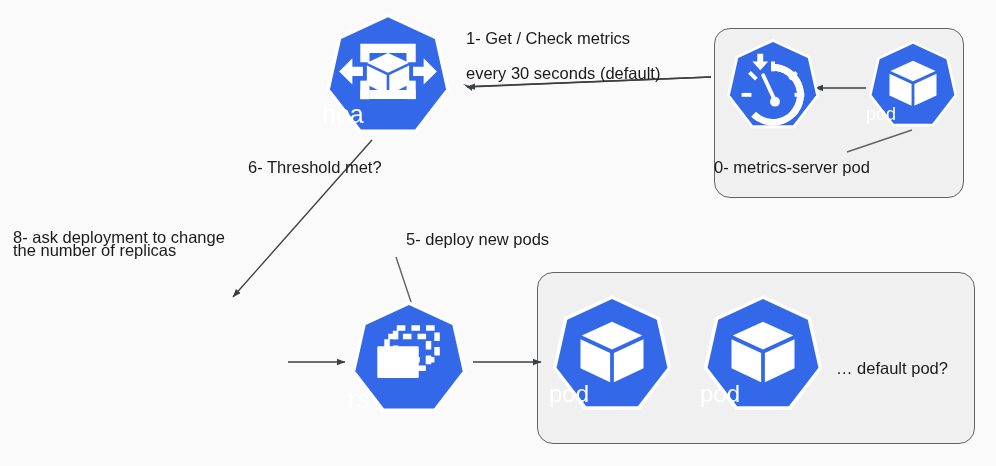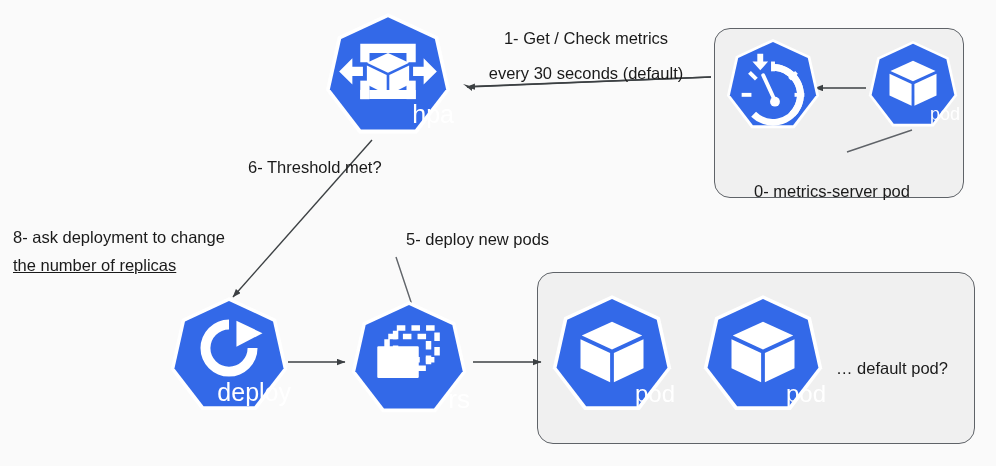--- a/index.html
+++ b/index.html
@@ -33,35 +33,35 @@
   .node {
     position: absolute;
   }
   .node svg {
     display: block;
     overflow: visible;
   }
   .node-label {
     position: absolute;
     width: 100%;
-    text-align: right;
+    text-align: left;
     color: #ffffff;
     font-family: "Liberation Sans", sans-serif;
     pointer-events: none;
     white-space: nowrap;
   }
   .caption {
     position: absolute;
     color: #1a1a1a;
     font-family: "Liberation Sans", sans-serif;
     font-size: 16.5px;
     line-height: 21px;
     white-space: pre;
   }
-  .caption.center { text-align: center; }
+  .caption.center { text-align: left; }
 </style>
 </head>
 <body>
 
 <div id="canvas">
 
   <div class="group-box" style="left:714px; top:28px; width:250px; height:170px;"></div>
 
   <div class="group-box" style="left:537px; top:272px; width:438px; height:172px;"></div>
 
@@ -143,31 +143,20 @@
       <polygon points="50,4 85.5,20.5 94,58.5 70.5,89 29.5,89 6,58.5 14.5,20.5" fill="#3369e8"></polygon>
       <g fill="#ffffff">
         <path d="M50,22 L74,33 L50,44 L26,33 Z"></path>
         <path d="M25,36 L48.5,46.8 L48.5,70 L25,59 Z"></path>
         <path d="M75,36 L51.5,46.8 L51.5,70 L75,59 Z"></path>
       </g>
     </svg>
     <div class="node-label" style="top:64px; font-size:18px;">pod</div>
   </div>
 
-  <div class="node" style="left:167px; top:296px; width:124px; height:124px;">
-    <svg width="124" height="124" viewBox="0 0 100 100">
-      <polygon points="50,1 88,18.5 97,59 72,92 28,92 3,59 12,18.5" fill="#ffffff"></polygon>
-      <polygon points="50,4 85.5,20.5 94,58.5 70.5,89 29.5,89 6,58.5 14.5,20.5" fill="#3369e8"></polygon>
-      <g fill="#ffffff">
-        <path d="M50,19 A23,23 0 1,0 73,42 L65,42 A15,15 0 1,1 50,27 Z"></path>
-        <path d="M56,20 L77,30 L56,41 Z"></path>
-      </g>
-    </svg>
-    <div class="node-label" style="top:82px; font-size:25px;">deploy</div>
-  </div>
 
   <div class="node" style="left:348px; top:300px; width:122px; height:122px;">
     <svg width="122" height="122" viewBox="0 0 100 100">
       <polygon points="50,1 88,18.5 97,59 72,92 28,92 3,59 12,18.5" fill="#ffffff"></polygon>
       <polygon points="50,4 85.5,20.5 94,58.5 70.5,89 29.5,89 6,58.5 14.5,20.5" fill="#3369e8"></polygon>
       <g>
         <rect x="39" y="23" width="34" height="26" rx="1" fill="none" stroke="#ffffff" stroke-width="4.5" stroke-dasharray="7 5"></rect>
         <rect x="32" y="30" width="34" height="26" rx="1" fill="none" stroke="#ffffff" stroke-width="4.5" stroke-dasharray="7 5"></rect>
         <rect x="24" y="38" width="34" height="26" rx="1" fill="#ffffff"></rect>
       </g>
@@ -200,21 +189,21 @@
     </svg>
     <div class="node-label" style="top:86px; font-size:24px;">pod</div>
   </div>
 
   <div class="caption center" style="left:466px; top:28px; width:240px;">1- Get / Check metrics</div>
   <div class="caption center" style="left:466px; top:51px; width:240px;margin-top:12px;">every 30 seconds (default)</div>
 
   <div class="caption" style="left:248px; top:157px;">6- Threshold met?</div>
 
   <div class="caption" style="left:13px; top:227px;">8- ask deployment to change</div>
-  <div class="caption" style="left:13px; top:255px;text-decoration:underline;">the number of replicas</div>
+  <div class="caption" style="left:13px; top:240px;">the number of replicas</div>
 
   <div class="caption" style="left:406px; top:229px;">5- deploy new pods</div>
 
-  <div class="caption center" style="left:714px; top:157px; width:236px;margin-top:24px;">0- metrics-server pod</div>
+  <div class="caption center" style="left:714px; top:157px; width:236px;">0- metrics-server pod</div>
 
   <div class="caption" style="left:836px; top:358px;">… default pod?</div>
 
 </div>
 
 </body></html>

